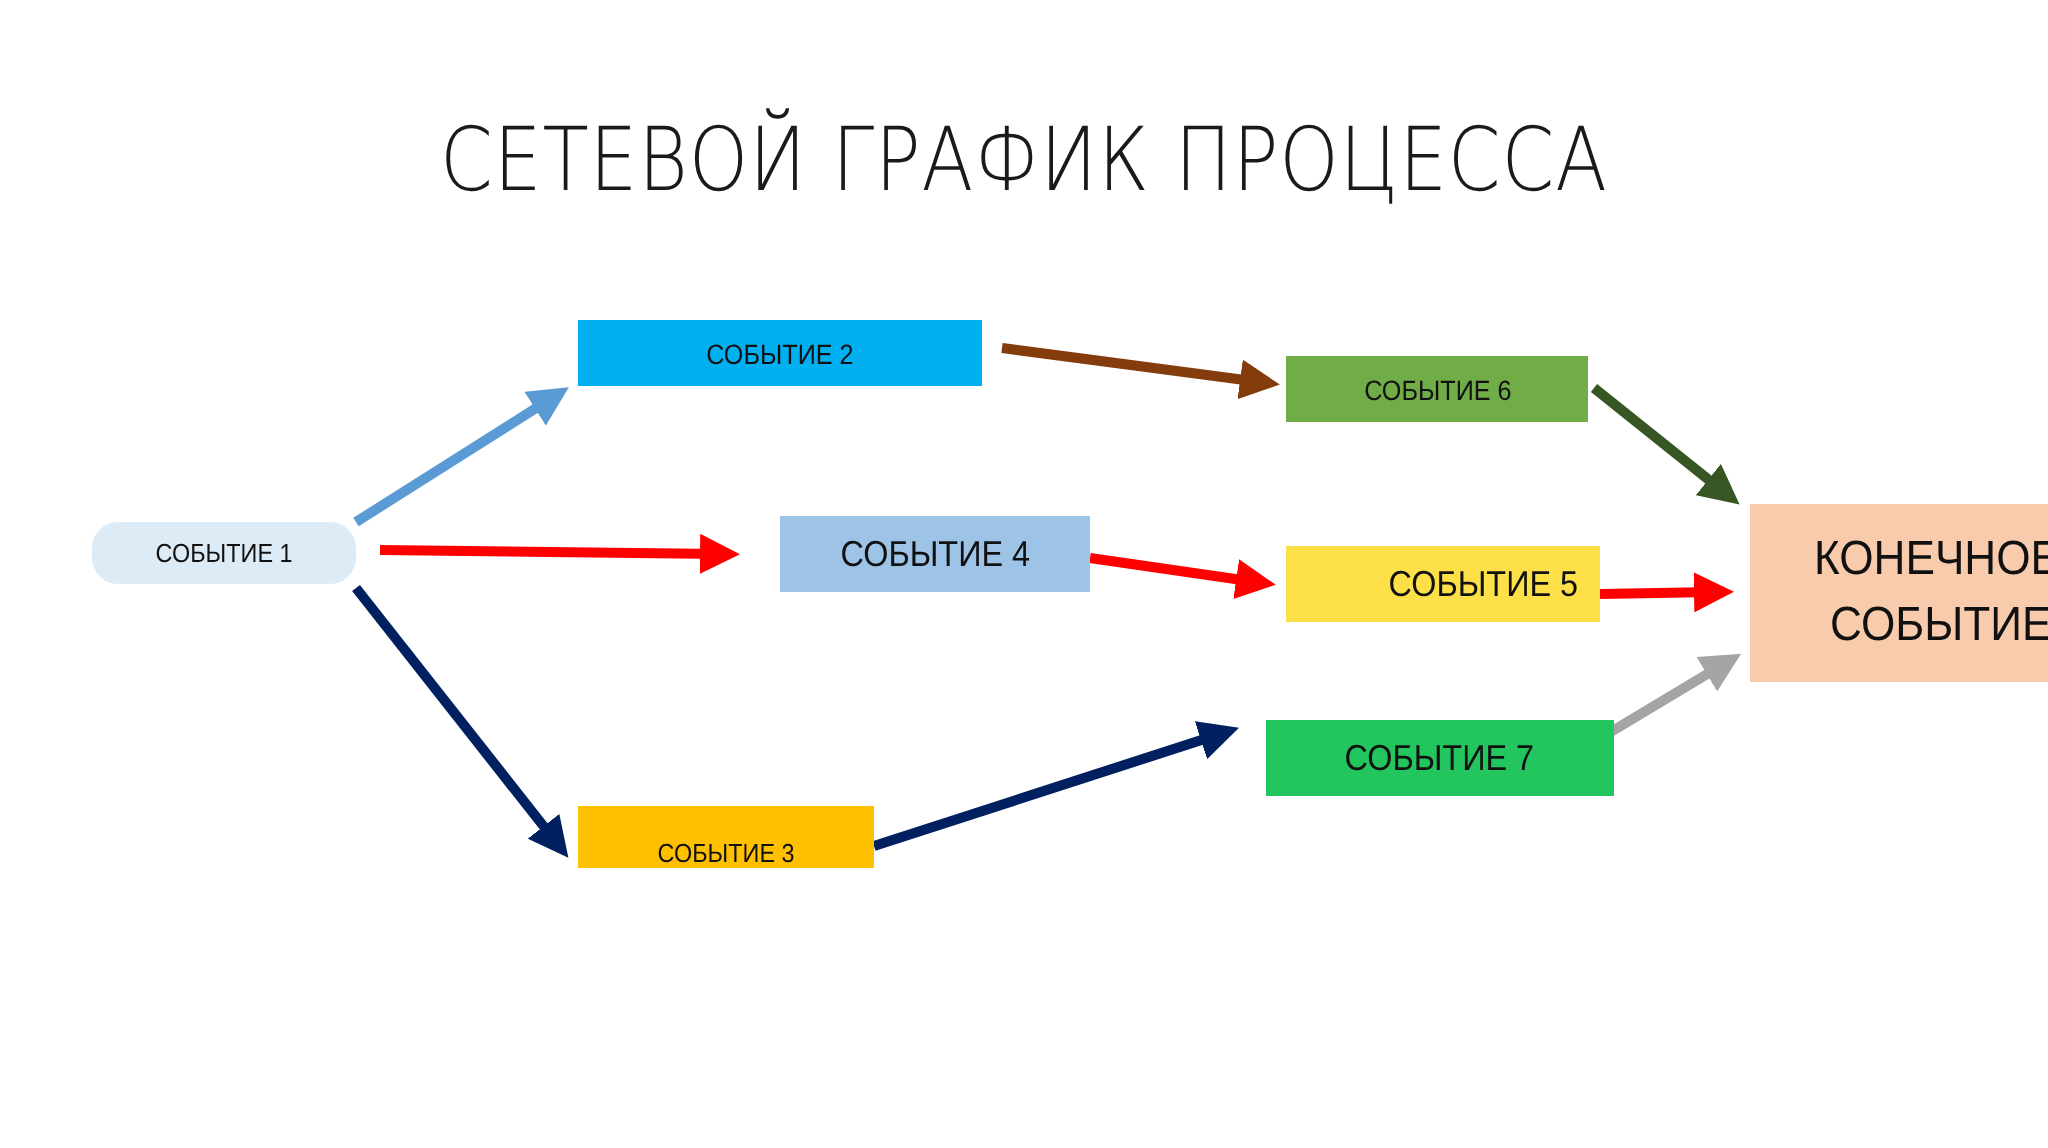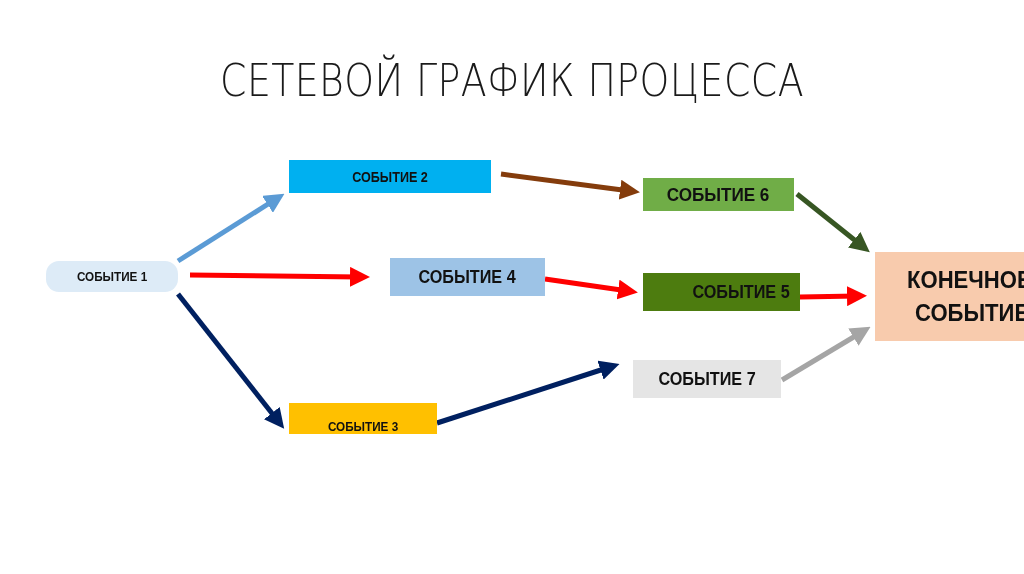--- a/index.html
+++ b/index.html
@@ -3,21 +3,21 @@
 <meta charset="utf-8">
 <style>
   html, body { margin: 0; padding: 0; background: #ffffff; }
   body { width: 1024px; height: 574px; position: relative; overflow: hidden;
          font-family: "Liberation Sans", "DejaVu Sans", sans-serif; }
   .title { position: absolute; left: 0; top: 55px; width: 1024px; text-align: center;
            font-size: 44px; font-weight: 300; color: #1a1a1a; letter-spacing: 0.5px;
            font-family: "DejaVu Sans", sans-serif; transform: scaleX(0.86); transform-origin: center; }
   svg.arrows { position: absolute; left: 0; top: 0; }
   .node { position: absolute; display: flex; align-items: center; justify-content: center;
-          font-weight: bold; color: #111; white-space: nowrap; box-sizing: border-box; }
+          font-weight: normal; color: #111; white-space: nowrap; box-sizing: border-box; }
   .node span { display: inline-block; transform: scaleX(0.9); }
   .final { overflow: hidden; justify-content: flex-start; padding-left: 32px;
            flex-direction: column; align-items: flex-start; line-height: 1.35; }
 </style>
 </head>
 <body>
 
 <div class="title">СЕТЕВОЙ ГРАФИК ПРОЦЕССА</div>
 
 <svg class="arrows" width="1024" height="574" viewBox="0 0 1024 574">
@@ -61,28 +61,28 @@
 </div>
 
 <div class="node" style="left:289px; top:403px; width:148px; height:31px; background:#FFC000; font-size:13px;align-items:flex-end;">
   <span>СОБЫТИЕ 3</span>
 </div>
 
 <div class="node" style="left:390px; top:258px; width:155px; height:38px; background:#9DC3E6; font-size:18px;">
   <span>СОБЫТИЕ 4</span>
 </div>
 
-<div class="node" style="left:643px; top:273px; width:157px; height:38px; background:#4d7c0f; font-size:18px;padding-left:40px;">
+<div class="node" style="left:643px; top:273px; width:157px; height:38px; background:#fde047; font-size:18px;padding-left:40px;">
   <span>СОБЫТИЕ 5</span>
 </div>
 
-<div class="node" style="left:643px; top:178px; width:151px; height:33px; background:#70AD47; font-size:19px;">
+<div class="node" style="left:643px; top:178px; width:151px; height:33px; background:#70AD47; font-size:14px;">
   <span>СОБЫТИЕ 6</span>
 </div>
 
-<div class="node" style="left:633px; top:360px; width:148px; height:38px; background:#e5e5e5; font-size:18px;">
+<div class="node" style="left:633px; top:360px; width:174px; height:38px; background:#22c55e; font-size:18px;">
   <span>СОБЫТИЕ 7</span>
 </div>
 
 <div class="node final" style="left:875px; top:252px; width:160px; height:89px; background:#F8CBAD; font-size:24px; justify-content:center;">
   <span style="transform-origin:left; transform:scaleX(0.92);">КОНЕЧНОЕ</span>
   <span style="transform-origin:left; transform:scaleX(0.92); margin-left:8px;">СОБЫТИЕ</span>
 </div>
 
 </body></html>

